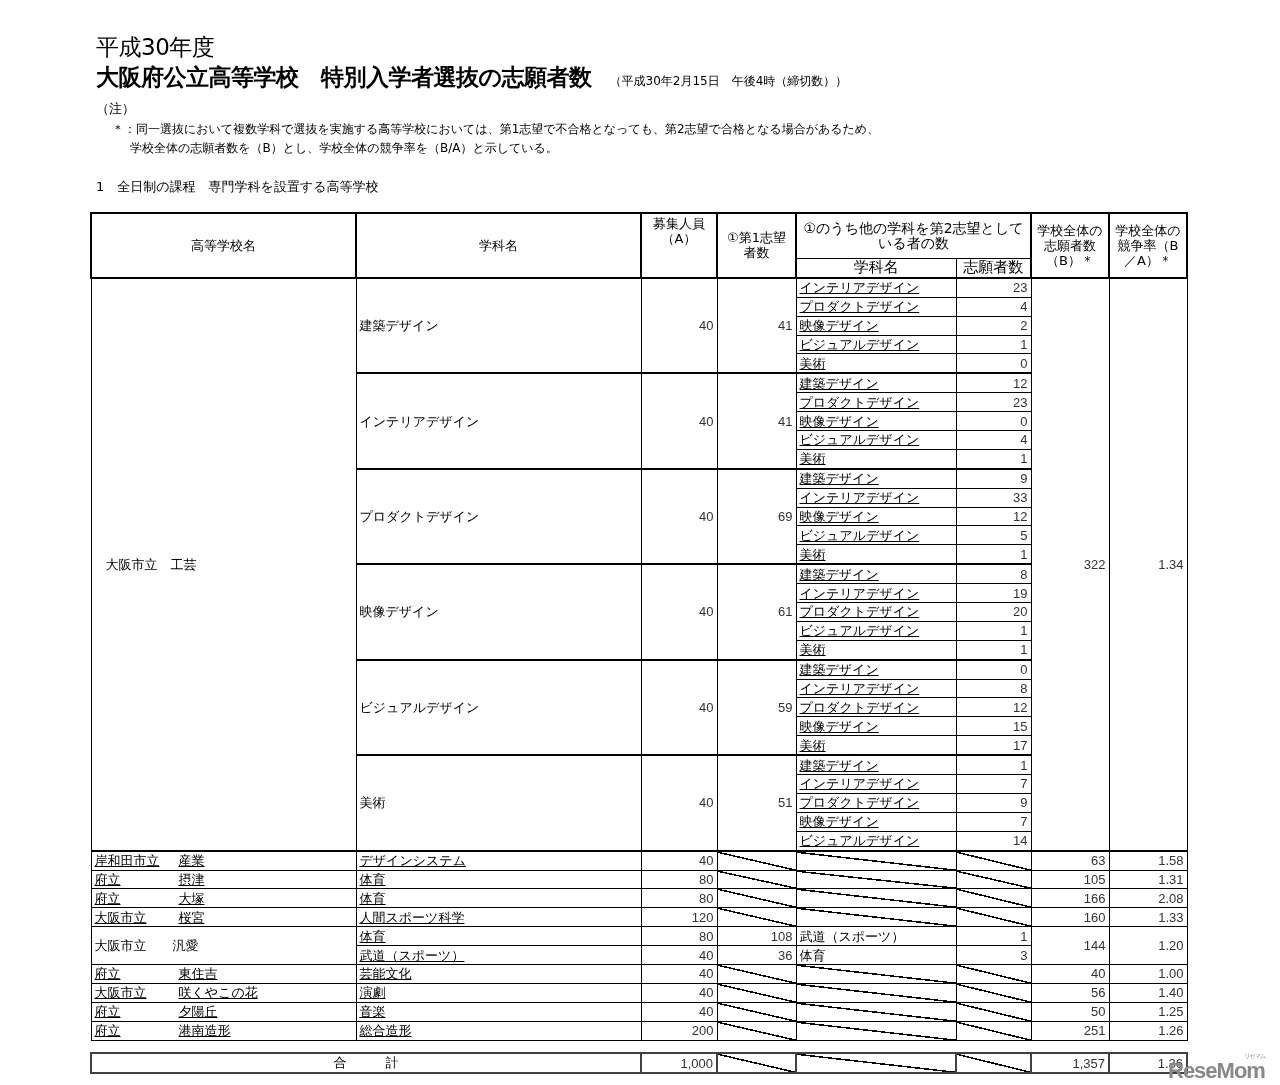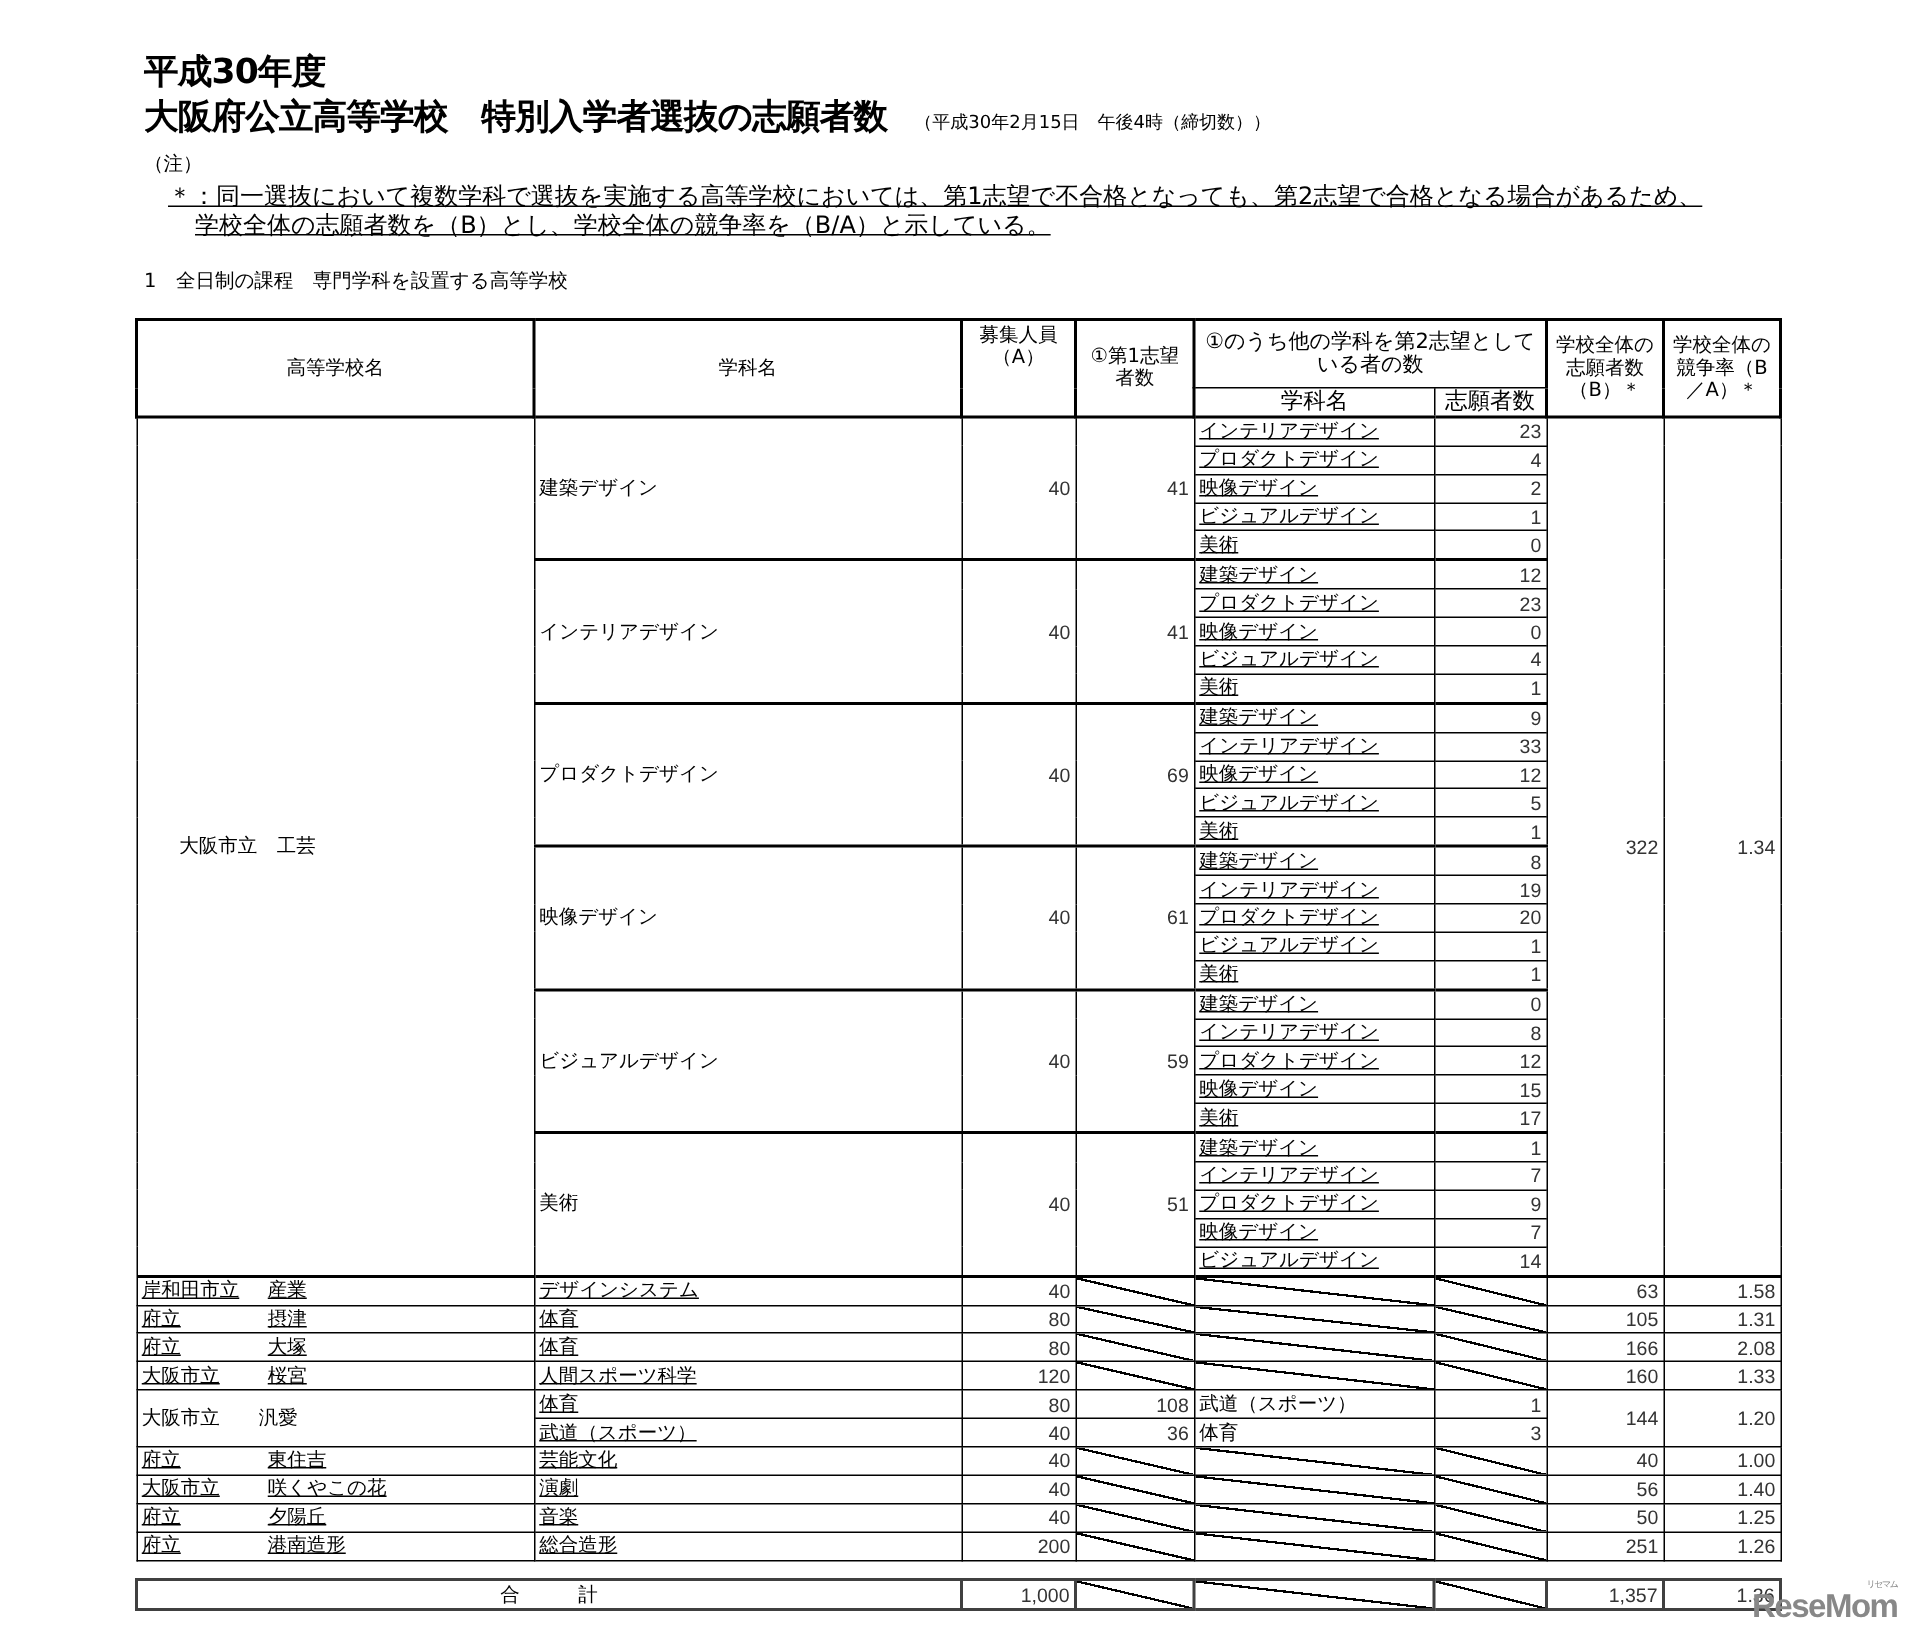--- a/index.html
+++ b/index.html
@@ -1,22 +1,22 @@
 <!DOCTYPE html>
 <html><head>
 <meta charset="utf-8">
 <style>
   html, body { margin:0; padding:0; background:#fff; }
   body { width:1280px; height:1085px; position:relative; overflow:hidden;
          font-family:"DejaVu Sans","Liberation Sans",sans-serif; color:#000; }
-  .title1 { position:absolute; left:96px; top:32px; font-size:23px; font-weight:bold; letter-spacing:-0.5px; }
+  .title1 { position:absolute; left:96px; top:32px; font-size:23px; font-weight:normal; letter-spacing:-0.5px; }
   .title2 { position:absolute; left:96px; top:62px; font-size:23px; font-weight:bold; letter-spacing:-0.5px; white-space:nowrap; }
   .title2 .sub { font-size:12px; font-weight:normal; margin-left:18px; letter-spacing:0; }
   .note-head { position:absolute; left:96px; top:100px; font-size:13px; }
-  .note-line { position:absolute; left:112px; font-size:16px; white-space:nowrap;text-decoration:underline; }
+  .note-line { position:absolute; left:112px; font-size:12px; white-space:nowrap; }
   .section { position:absolute; left:96px; top:178px; font-size:13px; white-space:nowrap; }
 
   table.main { position:absolute; left:90px; top:212px; border-collapse:collapse; table-layout:fixed; }
   table.main td { border:1px solid #000; padding:0 3px; font-size:13px; height:17.9px; line-height:15px;
                   overflow:hidden; white-space:nowrap; vertical-align:middle; }
   table.main .thick-top td { border-top:2px solid #000; }
   .hdr { text-align:center; font-size:13px; line-height:16px; white-space:normal !important; }
   .hdr-sm { font-size:11.5px; line-height:14px; }
   .num { text-align:right; color:#333; font-family:"Liberation Sans",sans-serif; }
   .diag { position:relative; }
@@ -59,21 +59,21 @@
       <td class="hdr" rowspan="2" style="border-width:2px;">①第1志望者数</td>
       <td class="hdr" colspan="2" style="height:44px; border-width:2px 2px 1px 2px; font-size:14px;">①のうち他の学科を第2志望としている者の数</td>
       <td class="hdr hdr-sm" rowspan="2" style="border-width:2px;">学校全体の志願者数（B）＊</td>
       <td class="hdr hdr-sm" rowspan="2" style="border-width:2px;">学校全体の競争率（B／A）＊</td>
     </tr>
     <tr>
       <td class="hdr" style="height:17px; font-size:15px;">学科名</td>
       <td class="hdr" style="font-size:15px;">志願者数</td>
     </tr>
   <tr class="thick-top">
-        <td rowspan="30" style="padding-left:28px;">大阪市立　工芸</td>
+        <td rowspan="30" style="padding-left:14px;">大阪市立　工芸</td>
         <td rowspan="5">建築デザイン</td>
         <td rowspan="5" class="num">40</td>
         <td rowspan="5" class="num">41</td>
         <td class="ul">インテリアデザイン</td>
         <td class="num">23</td>
         <td rowspan="30" class="num">322</td>
         <td rowspan="30" class="num">1.34</td>
       </tr>
       <tr>
         <td class="ul">プロダクトデザイン</td>

